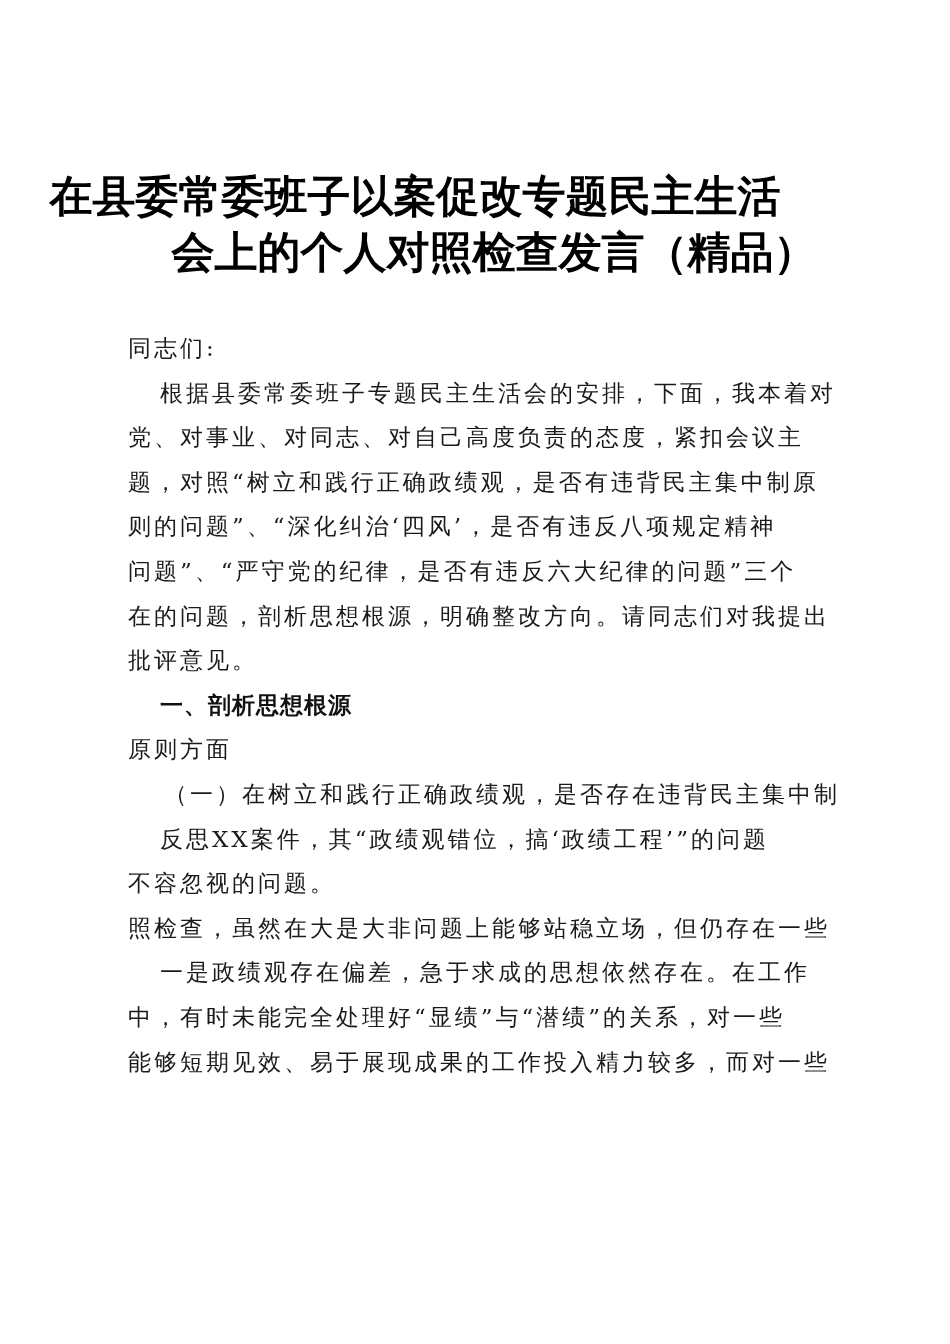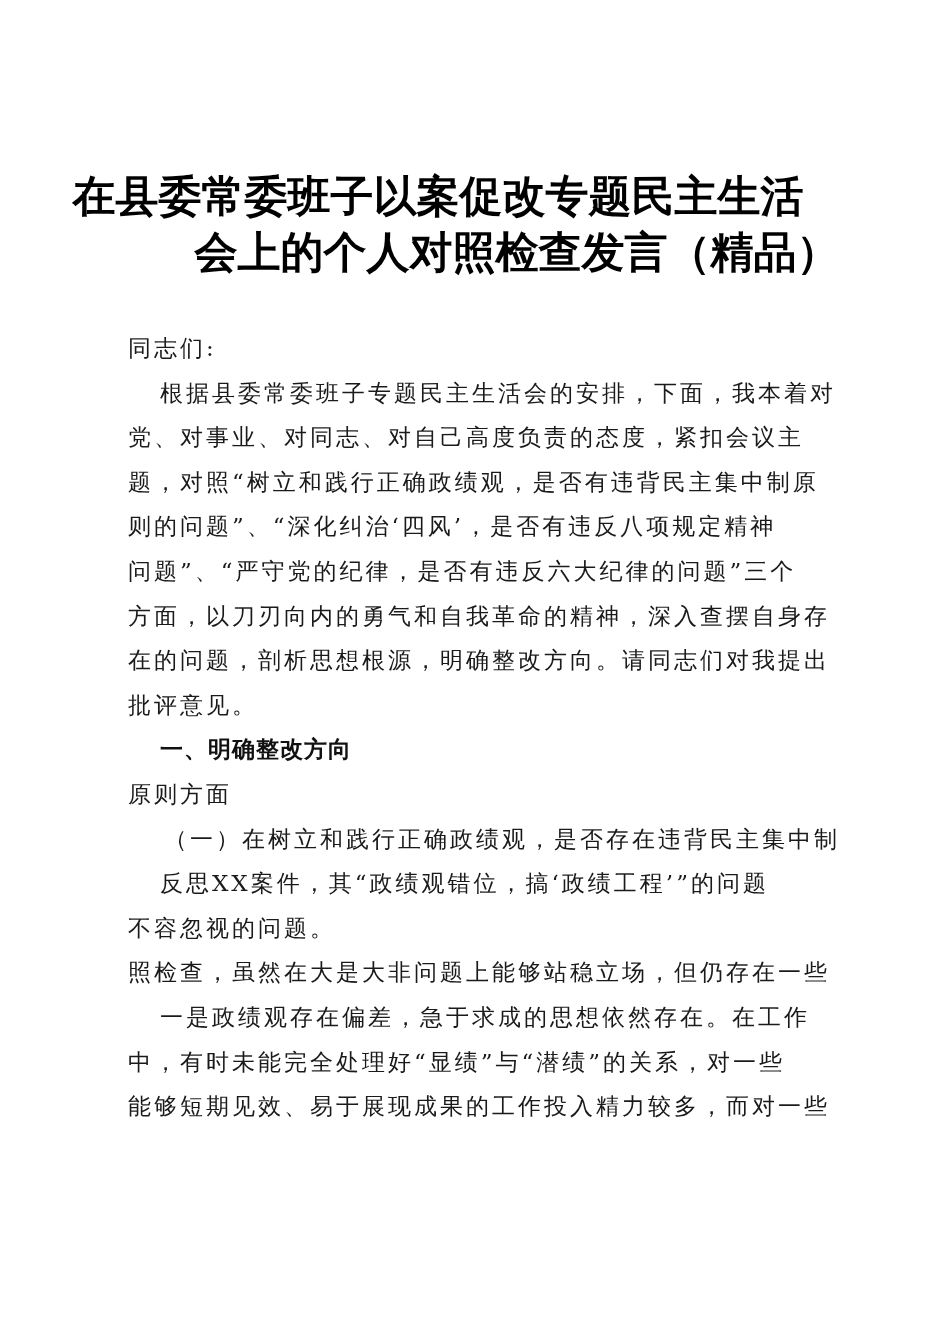--- a/index.html
+++ b/index.html
@@ -27,21 +27,20 @@
     left: 0;
     top: 168px;
     width: 820px;
     text-align: center;
     font-family: "DejaVu Sans", "Liberation Sans", sans-serif;
     font-weight: bold;
     font-size: 43px;
     line-height: 56px;
     letter-spacing: 0px;
     color: #000000;
-    padding-left: 23px;
   }
   .title .line { display: block; white-space: nowrap; }
   .title .line1 { padding-left: 10px; }
   .title .line2 { text-align: center; padding-left: 168px; }
   .body {
     position: absolute;
     left: 128px;
     top: 326px;
     width: 700px;
   }
@@ -75,26 +74,25 @@
 
   <div class="body">
     <span class="ln">同志们:</span>
 
     <div>
       <span class="ln indent">根据县委常委班子专题民主生活会的安排，下面，我本着对</span>
       <span class="ln">党、对事业、对同志、对自己高度负责的态度，紧扣会议主</span>
       <span class="ln">题，对照“树立和践行正确政绩观，是否有违背民主集中制原</span>
       <span class="ln">则的问题”、“深化纠治‘四风’，是否有违反八项规定精神</span>
       <span class="ln">问题”、“严守党的纪律，是否有违反六大纪律的问题”三个</span>
-      <span class="ln">方面，以刀刃向内的勇气和自我革命的精神，深入查摆自身存</span>
       <span class="ln">在的问题，剖析思想根源，明确整改方向。请同志们对我提出</span>
       <span class="ln">批评意见。</span>
     </div>
 
-    <span class="ln indent heading">一、明确整改方向</span>
+    <span class="ln indent heading">一、剖析思想根源</span>
 
     <div>
       <span class="ln">原则方面</span>
       <span class="ln sub-indent">（一）在树立和践行正确政绩观，是否存在违背民主集中制</span>
     </div>
 
     <div>
       <span class="ln indent">反思XX案件，其“政绩观错位，搞‘政绩工程’”的问题</span>
       <span class="ln">不容忽视的问题。</span>
       <span class="ln">照检查，虽然在大是大非问题上能够站稳立场，但仍存在一些</span>

